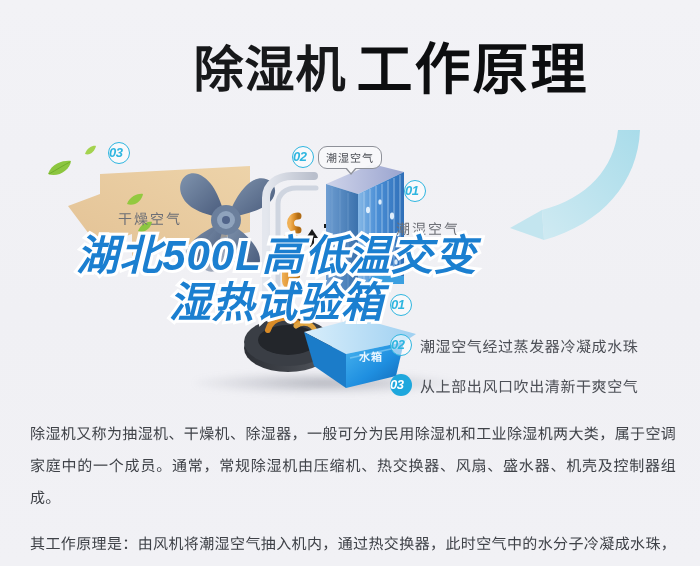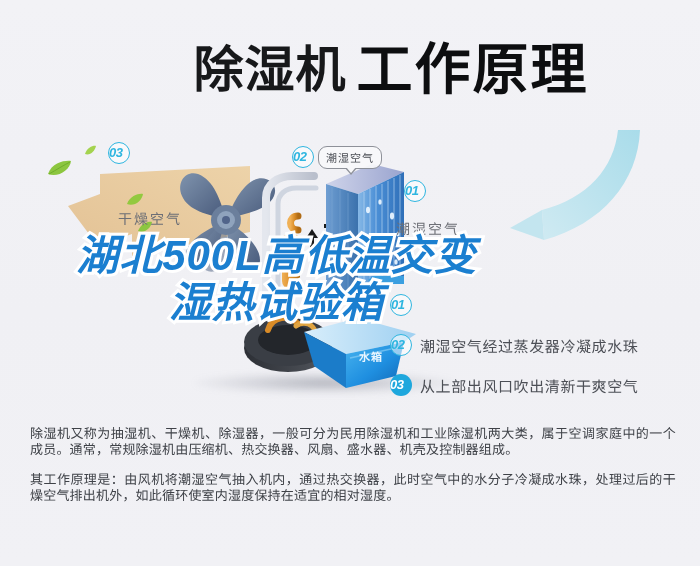--- a/index.html
+++ b/index.html
@@ -268,23 +268,23 @@
   }
 
   
   .copy {
     position: absolute;
     left: 30px;
     top: 414px;
     width: 646px;
   }
   .copy p {
-    margin: 12px 0 14px 0;
-    font-size: 13px;
-    line-height: 16px;
+    margin: 4px 0 14px 0;
+    font-size: 15px;
+    line-height: 32px;
     color: #3f4248;
     letter-spacing: 0.2px;
     text-align: justify;
   }
   .copy p:last-child { margin-bottom: 0; }
 </style>
 </head>
 <body>
 
 <div id="page">

